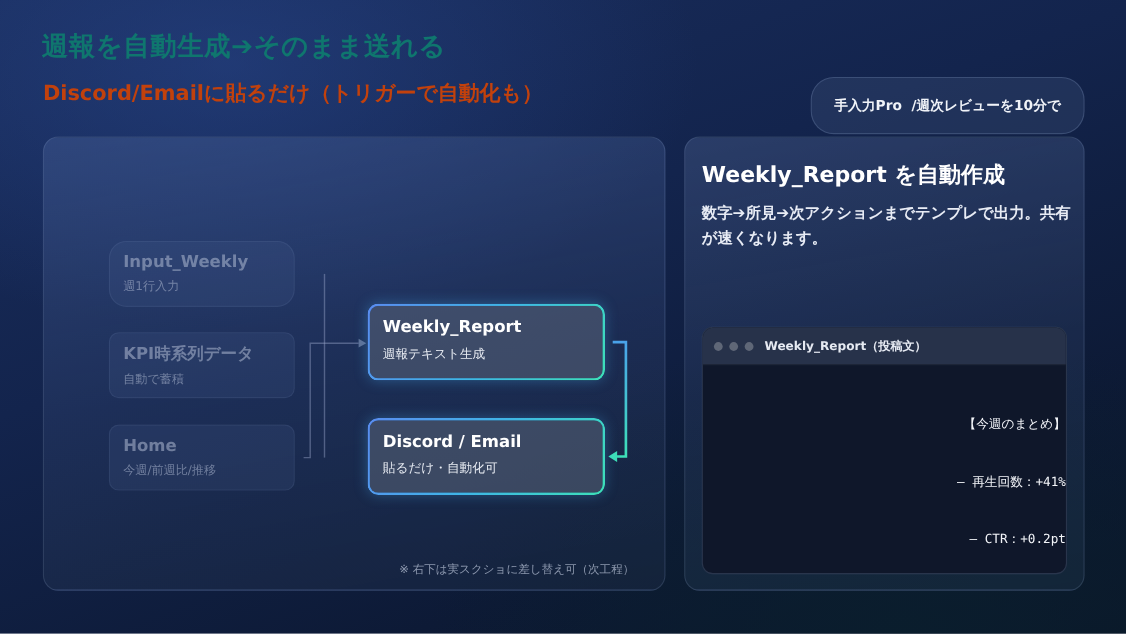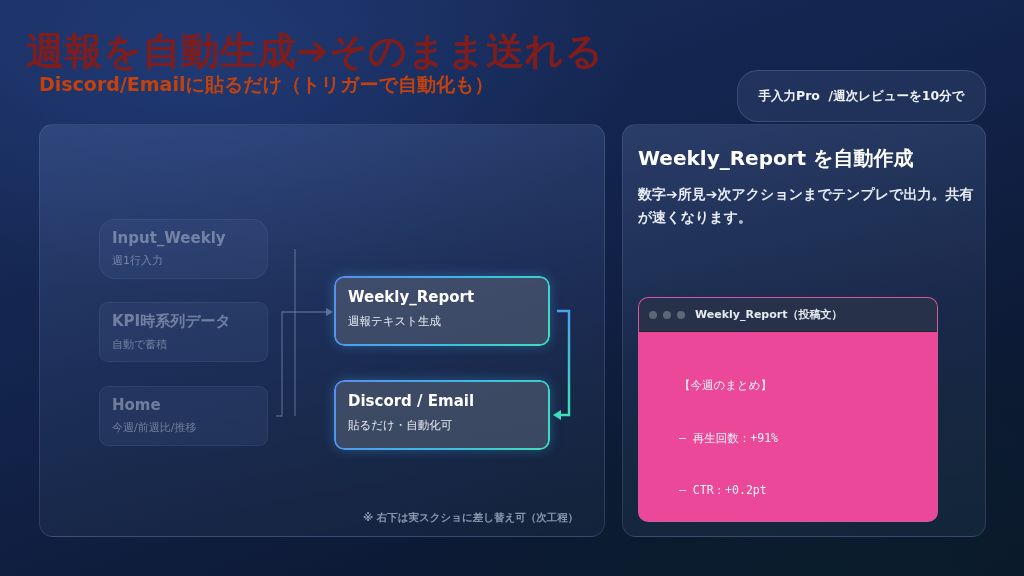--- a/index.html
+++ b/index.html
@@ -7,23 +7,23 @@
   body {
     font-family: "DejaVu Sans", "Liberation Sans", sans-serif;
     color: #ffffff;
     background:
       radial-gradient(ellipse 60% 60% at 20% 10%, rgba(40,70,140,0.55), rgba(0,0,0,0) 70%),
       radial-gradient(ellipse 60% 70% at 80% 100%, rgba(10,30,45,0.9), rgba(0,0,0,0) 70%),
       linear-gradient(160deg, #1a2e5e 0%, #13244d 40%, #0d1a36 75%, #0a1628 100%);
     position: relative;
   }
   .title {
-    position: absolute; left: 26px; top: 26px;
-    font-size: 38px; font-weight: bold; letter-spacing: 0.5px;
-    color: #7f1d1d;
+    position: absolute; left: 38px; top: 26px;
+    font-size: 24px; font-weight: bold; letter-spacing: 0.5px;
+    color: #0f766e;
   }
   .subtitle {
     position: absolute; left: 39px; top: 72px;
     font-size: 19px; font-weight: bold;
     color: #c2410c;
   }
   .pill {
     position: absolute; left: 737px; top: 70px;
     width: 249px; height: 52px; border-radius: 21px;
     background: rgba(60,80,120,0.35);
@@ -67,37 +67,38 @@
     padding: 2px;
     background: linear-gradient(120deg, #5a8cf0 0%, #3fb6e6 50%, #3de0b8 100%);
     -webkit-mask: linear-gradient(#000 0 0) content-box, linear-gradient(#000 0 0);
     -webkit-mask-composite: xor; mask-composite: exclude;
     pointer-events: none;
   }
   .node-title { font-size: 15px; font-weight: bold; color: #ffffff; }
   .node-sub { font-size: 11.5px; color: #e8ecf3; margin-top: 8px; }
   .footnote {
     position: absolute; left: 363px; top: 511px;
-    font-size: 10.5px; font-weight: bold; color: rgba(190,200,220,0.7);
+    font-size: 10.5px; font-weight: normal; color: rgba(190,200,220,0.7);
   }
   .rp-title {
     position: absolute; left: 638px; top: 145px;
     font-size: 20px; font-weight: bold; color: #ffffff;
   }
   .rp-desc {
     position: absolute; left: 638px; top: 183px;
     width: 340px;
     font-size: 14px; font-weight: bold; color: #e8ecf5; line-height: 23px;
   }
   .window {
     position: absolute; left: 638px; top: 297px;
-    width: 300px; height: 225px; border-radius: 10px;
-    background: #ec4899;
+    width: 332px; height: 225px; border-radius: 10px;
+    background: #0f172a;
     border: 1px solid rgba(120,145,180,0.25);
     overflow: hidden;
+    text-align: right;
   }
   .win-bar {
     height: 34px; background: #27324a;
     display: flex; align-items: center; padding-left: 10px;
     border-bottom: 1px solid rgba(0,0,0,0.25);
   }
   .dot { width: 8px; height: 8px; border-radius: 50%; background: #5f6777; margin-right: 6px; }
   .win-title { font-size: 11px; font-weight: bold; color: #e6eaf2; margin-left: 4px; }
   .win-body {
     padding: 10px 0 0 10px;
@@ -163,21 +164,21 @@
 
   <div class="window">
     <div class="win-bar">
       <span class="dot"></span>
       <span class="dot"></span>
       <span class="dot"></span>
       <span class="win-title">Weekly_Report（投稿文）</span>
     </div>
     <div class="win-body">
       <div class="win-line">【今週のまとめ】</div>
-      <div class="win-line">– 再生回数：+91%</div>
+      <div class="win-line">– 再生回数：+41%</div>
       <div class="win-line">– CTR：+0.2pt</div>
       
       
       
       
       
     </div>
   </div>
 </div>
 

